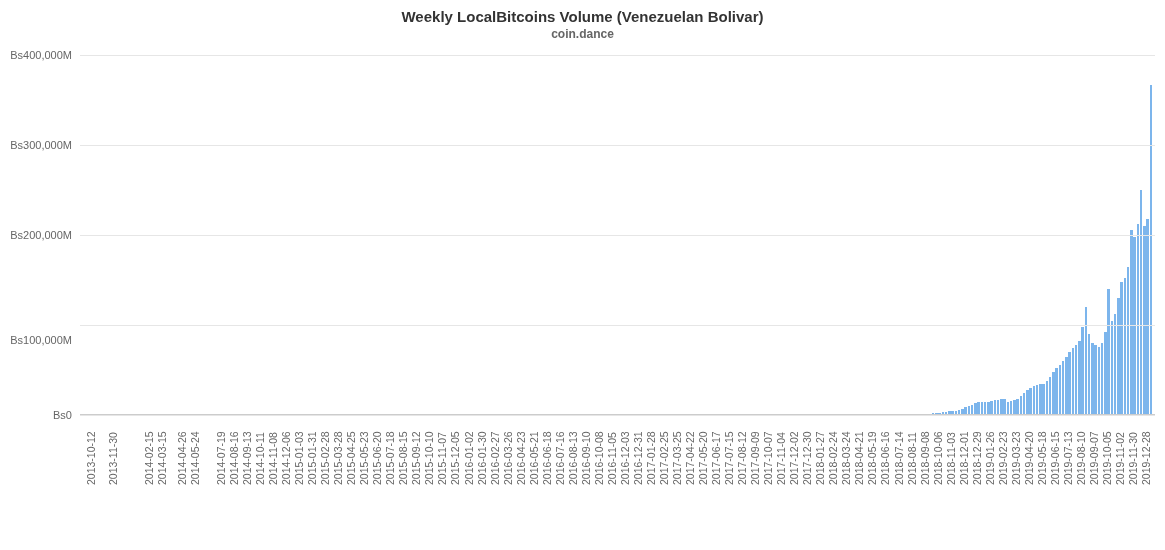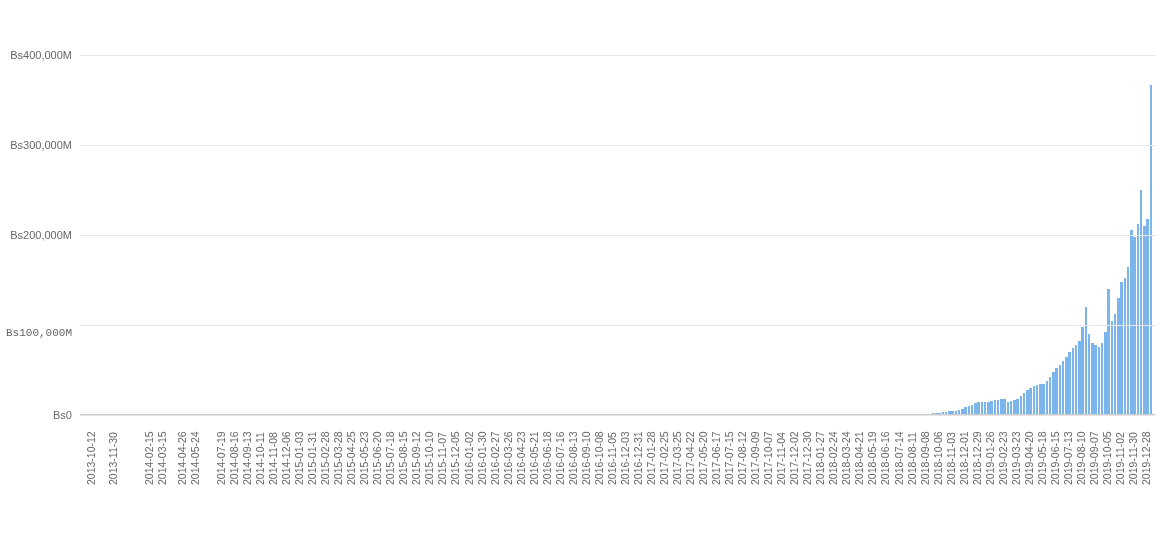--- a/index.html
+++ b/index.html
@@ -100,20 +100,24 @@
     bottom: 0;
     height: 1px;
     background: #cccccc;
   }
 </style>
 </head>
 <body>
 
 <div class="chart-wrap">
 
+  <div class="titles">
+    <div class="title">Weekly LocalBitcoins Volume (Venezuelan Bolivar)</div>
+    <div class="subtitle">coin.dance</div>
+  </div>
 
   <div class="plot" id="plot">
 
     <div class="bars" id="bars">
         <div class="bar-slot">
           <div class="bar" title="2013-10-12: 0" style="height: 0px;"></div>
         </div>
         <div class="bar-slot">
           <div class="bar" title="2013-10-19: 0" style="height: 0px;"></div>
         </div>
@@ -1099,21 +1103,21 @@
           <div class="bar" title="undefined: 218000" style="height: 196.2px;"></div>
         </div>
         <div class="bar-slot">
           <div class="bar" title="undefined: 367000" style="height: 330.3px;"></div>
         </div>
       </div>
     <div class="baseline"></div>
   <div class="gridline" style="top: 360px;"></div>
       <div class="y-tick-label" style="top: 360px;">Bs0</div>
       <div class="gridline" style="top: 270px;"></div>
-      <div class="y-tick-label" style="top: 278px; font-family: Liberation Mono, monospace;">Bs100,000M</div>
+      <div class="y-tick-label" style="top: 285px;">Bs100,000M</div>
       <div class="gridline" style="top: 180px;"></div>
       <div class="y-tick-label" style="top: 180px;">Bs200,000M</div>
       <div class="gridline" style="top: 90px;"></div>
       <div class="y-tick-label" style="top: 90px;">Bs300,000M</div>
       <div class="gridline" style="top: 0px;"></div>
       <div class="y-tick-label" style="top: 0px;">Bs400,000M</div>
     </div>
 
   <div class="x-axis" id="x-axis">
       <div class="x-tick" style="left: 4.62879px; top: 70px;">2013-10-12</div>

